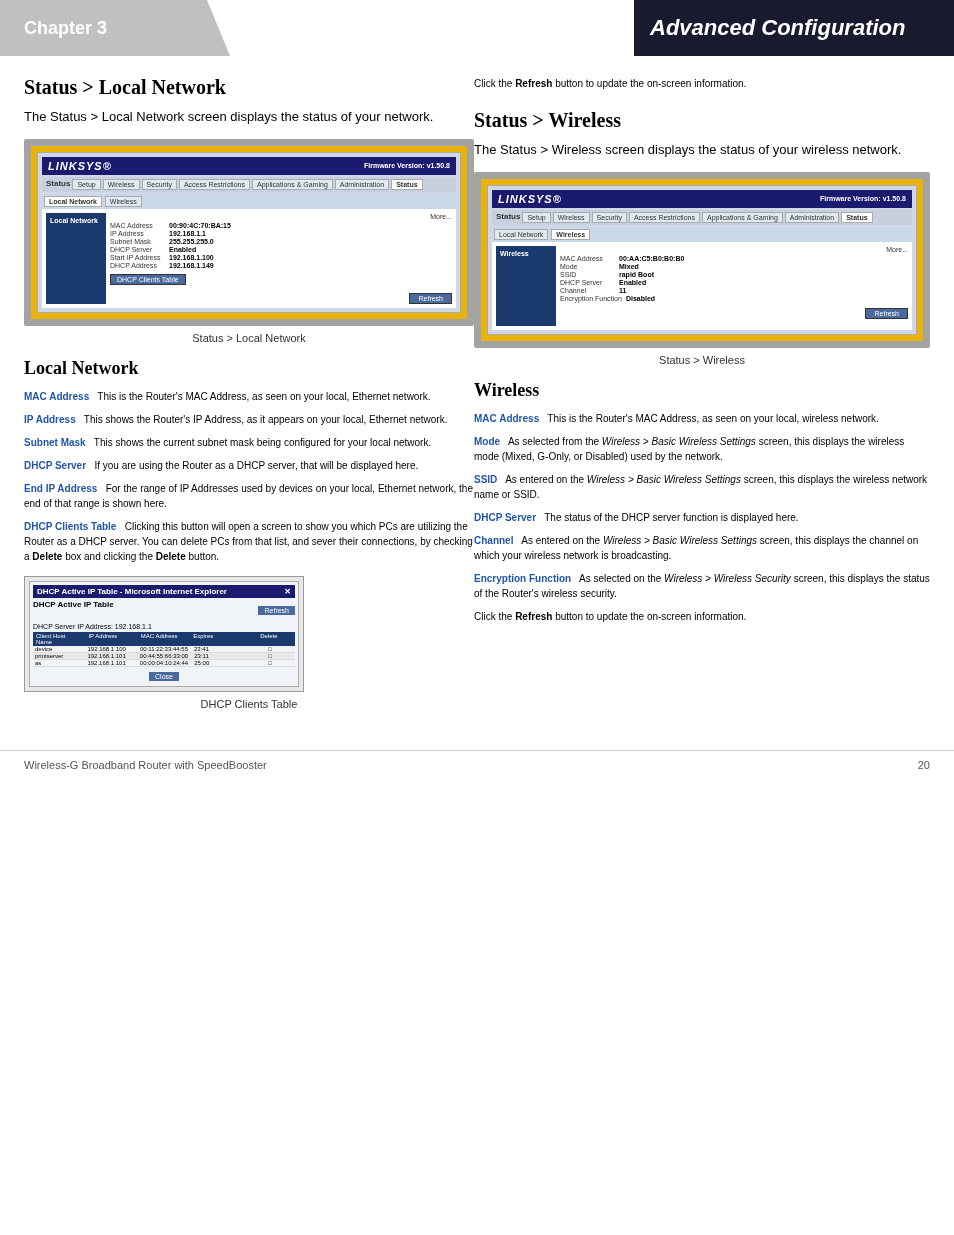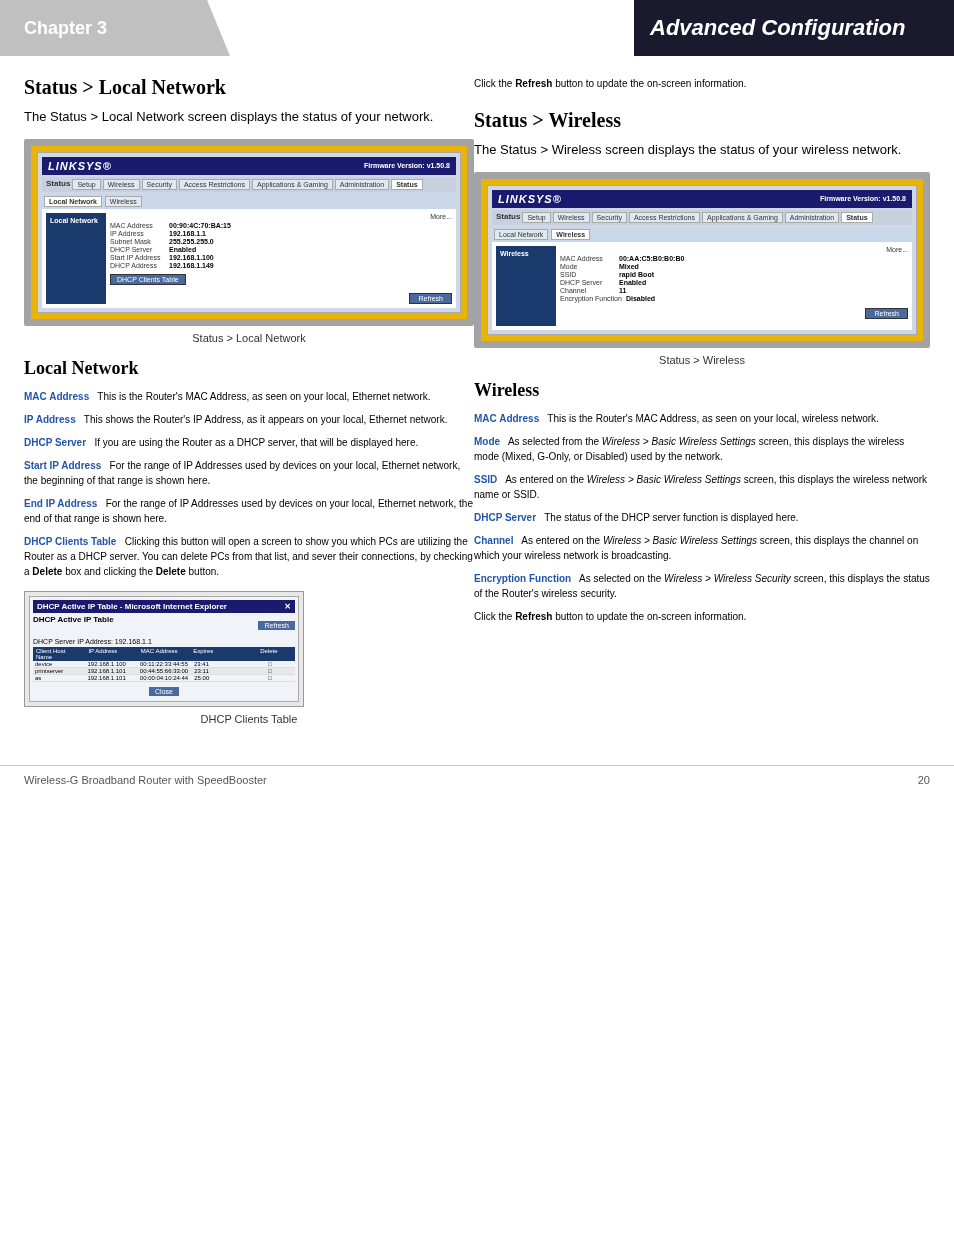--- a/index.html
+++ b/index.html
@@ -344,26 +344,26 @@
 
     <div class="field-entry">
       <span class="field-name">MAC Address</span>
       &nbsp; This is the Router's MAC Address, as seen on your local, Ethernet network.
     </div>
     <div class="field-entry">
       <span class="field-name">IP Address</span>
       &nbsp; This shows the Router's IP Address, as it appears on your local, Ethernet network.
     </div>
     <div class="field-entry">
+      <span class="field-name">Subnet Mask</span>
+      &nbsp; This shows the current subnet mask being configured for your local network.
+    </div>
+    <div class="field-entry">
       <span class="field-name">DHCP Server</span>
       &nbsp; If you are using the Router as a DHCP server, that will be displayed here.
-    </div>
-    <div class="field-entry">
-      <span class="field-name">Start IP Address</span>
-      &nbsp; For the range of IP Addresses used by devices on your local, Ethernet network, the beginning of that range is shown here.
     </div>
     <div class="field-entry">
       <span class="field-name">End IP Address</span>
       &nbsp; For the range of IP Addresses used by devices on your local, Ethernet network, the end of that range is shown here.
     </div>
     <div class="field-entry">
       <span class="field-name">DHCP Clients Table</span>
       &nbsp; Clicking this button will open a screen to show you which PCs are utilizing the Router as a DHCP server. You can delete PCs from that list, and sever their connections, by checking a <strong>Delete</strong> box and clicking the <strong>Delete</strong> button.
     </div>
 

